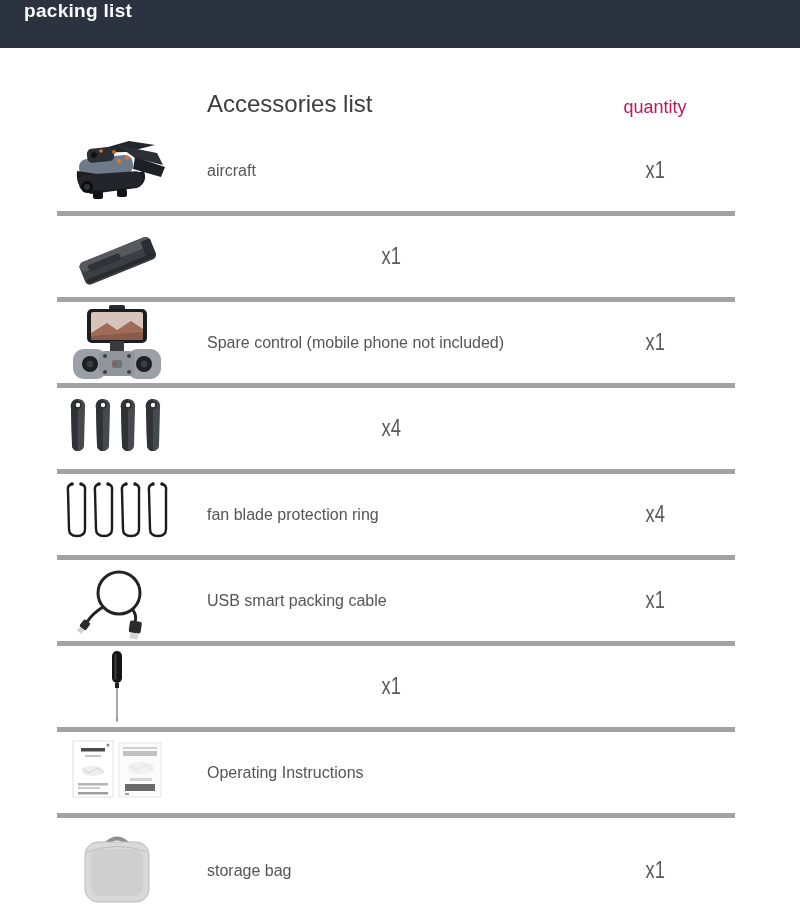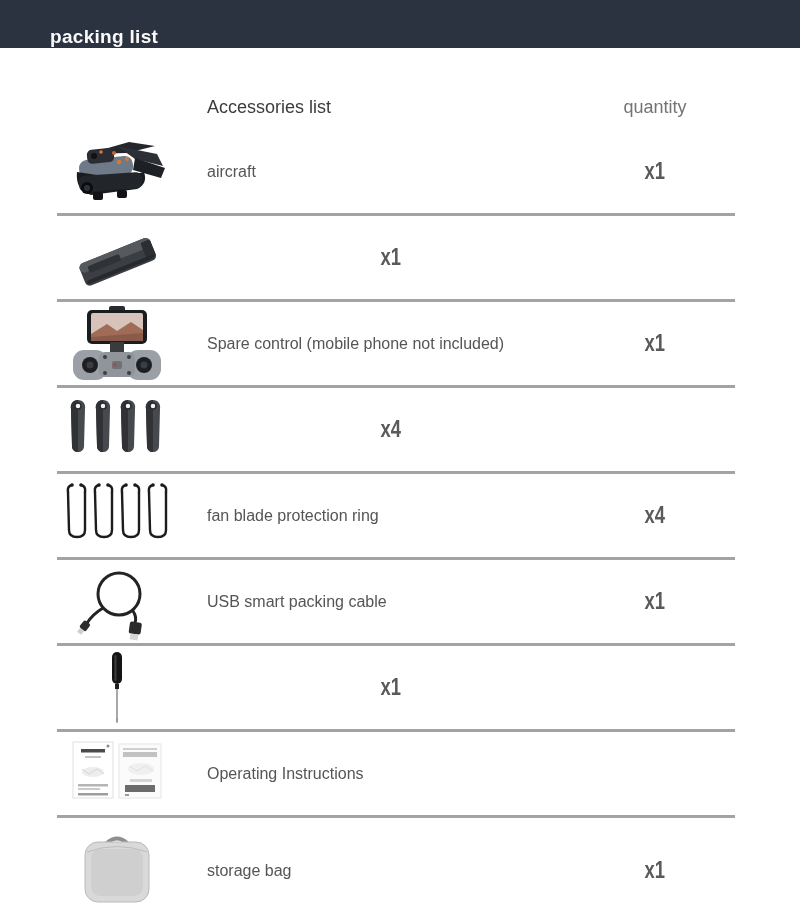--- a/index.html
+++ b/index.html
@@ -1,36 +1,36 @@
 <!DOCTYPE html>
 <html><head>
 <meta charset="utf-8">
 <style>
   * { box-sizing: border-box; margin: 0; padding: 0; }
   html, body { width: 800px; height: 923px; background: #ffffff; overflow: hidden;
     font-family: "Liberation Sans", sans-serif; }
 
-  .topbar { height: 48px; background: #2b3240; display: flex; align-items: flex-end;
-    padding-left: 50px; }
+  .topbar { height: 48px; background: #2b3240; display: flex; align-items: flex-start;
+    padding-left: 24px; }
   .topbar-title { color: #fafafa; font-size: 19px; font-weight: bold; letter-spacing: .3px; }
 
   .table { margin-left: 57px; width: 678px; }
   .thead { display: grid; grid-template-columns: 150px 1fr 160px; height: 82px;
     align-items: end; padding-bottom: 12px; }
-  .thead .col-acc { grid-column: 2; font-size: 18px; color: #3d3d3d; }
-  .thead .col-qty { grid-column: 3; font-size: 18px; color: #737373; text-align: center; }
+  .thead .col-acc { grid-column: 2; font-size: 24px; color: #3d3d3d; }
+  .thead .col-qty { grid-column: 3; font-size: 18px; color: #be185d; text-align: center; }
 
   .row { display: grid; grid-template-columns: 150px 1fr 160px; align-items: center;
-    height: 86px; border-bottom: 3px solid #a3a3a3; }
+    height: 86px; border-bottom: 5px solid #a3a3a3; }
   .row:last-child { border-bottom: none; height: 105px; }
   .cell-img { width: 120px; height: 80px; display: flex; align-items: center;
     justify-content: center; }
   .cell-img svg { width: 120px; height: 80px; display: block; }
   .cell-label { font-size: 16px; color: #555555; }
-  .cell-qty { text-align: center; font-size: 23px; color: #5a5a5a; font-weight: bold; }
+  .cell-qty { text-align: center; font-size: 23px; color: #5a5a5a; }
   .cell-qty span { display: inline-block; transform: scaleX(0.8); }
 </style>
 </head>
 <body>
 
 <div class="topbar">
   <span class="topbar-title">packing list</span>
 </div>
 
 <div class="table">

